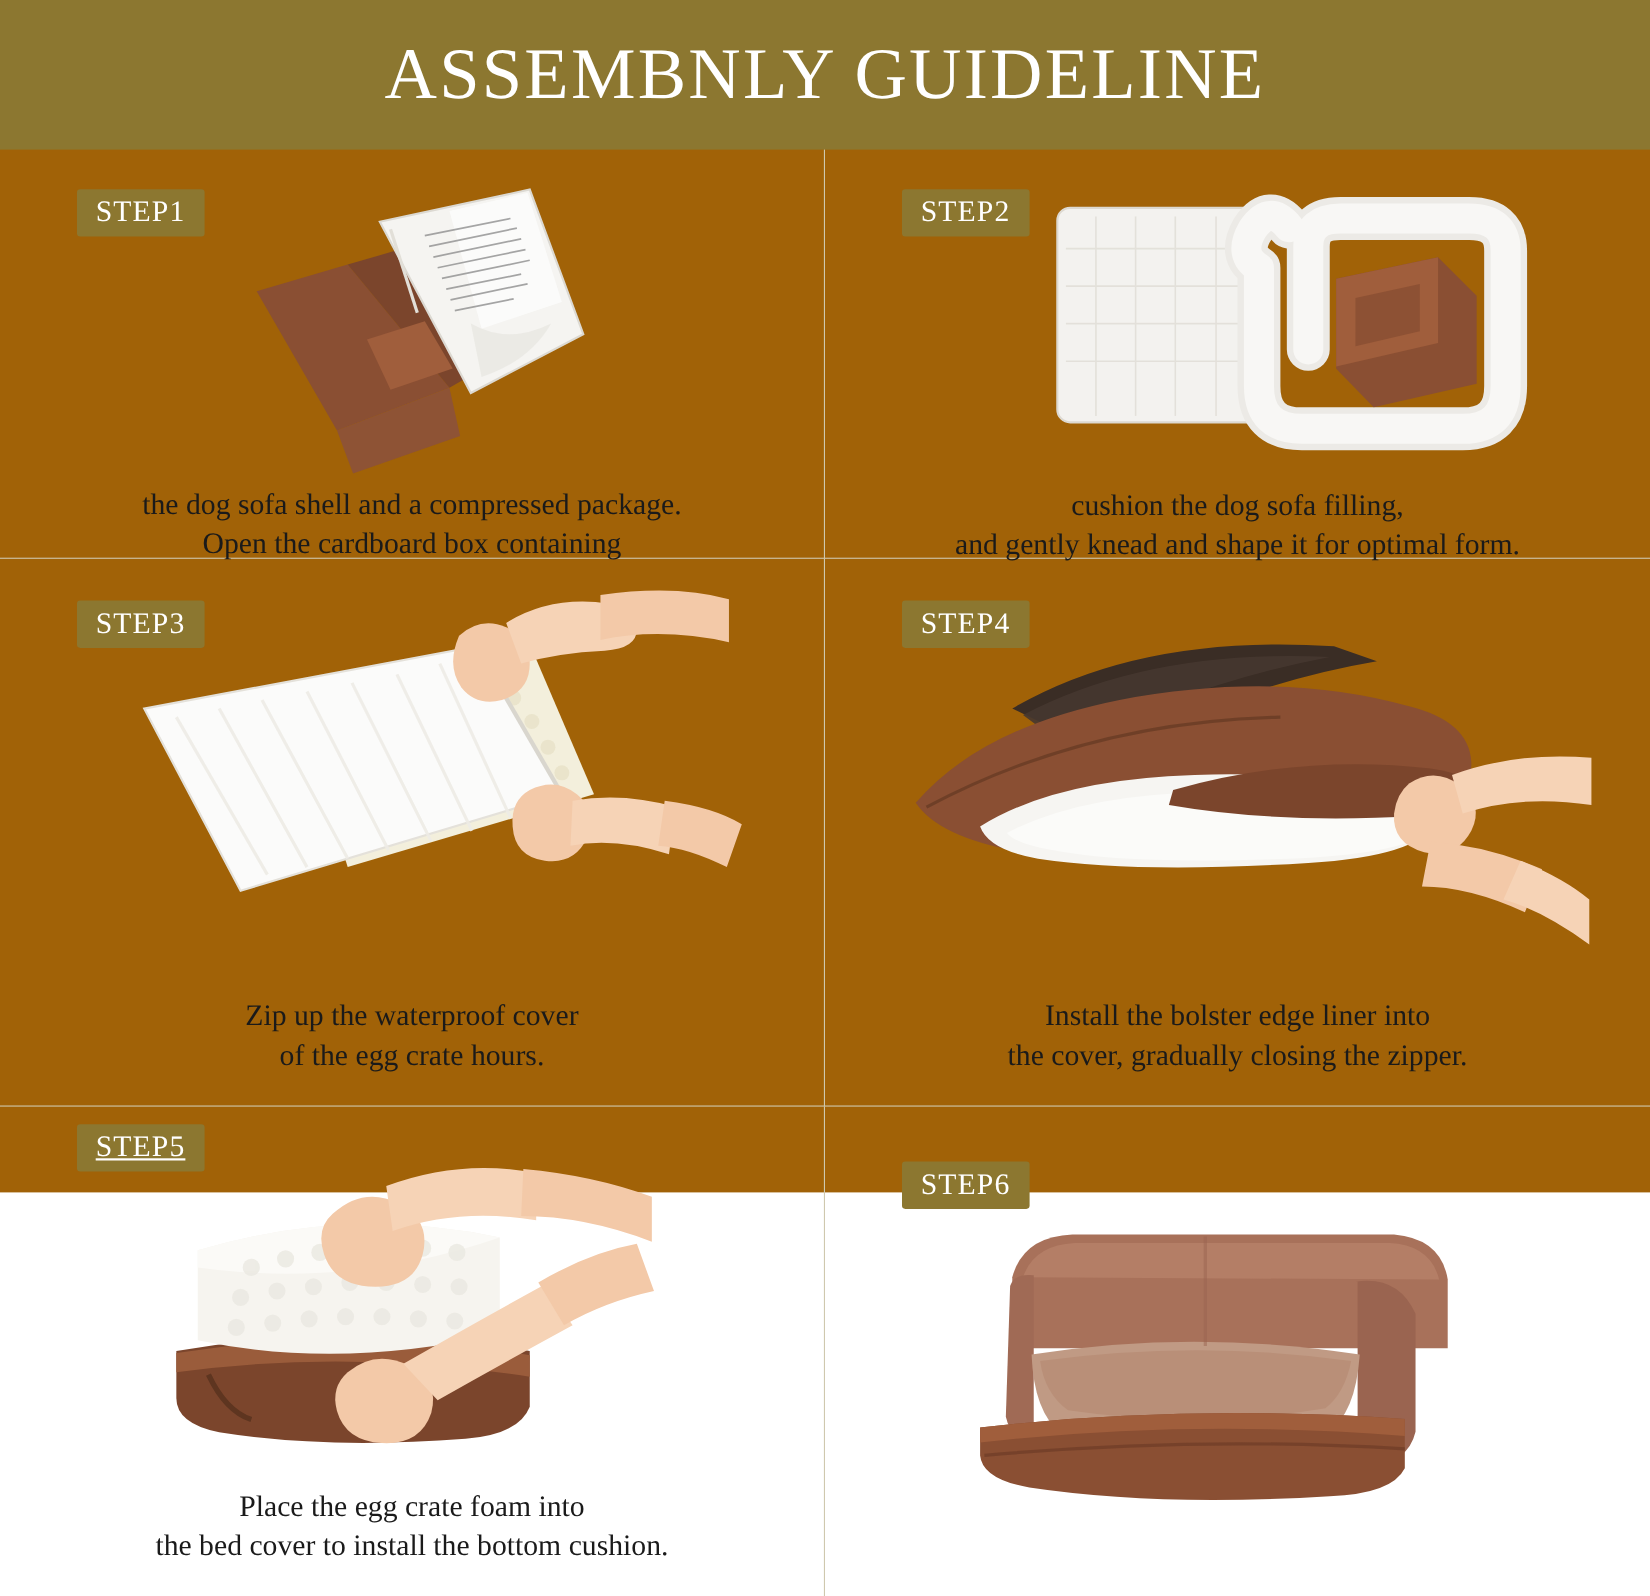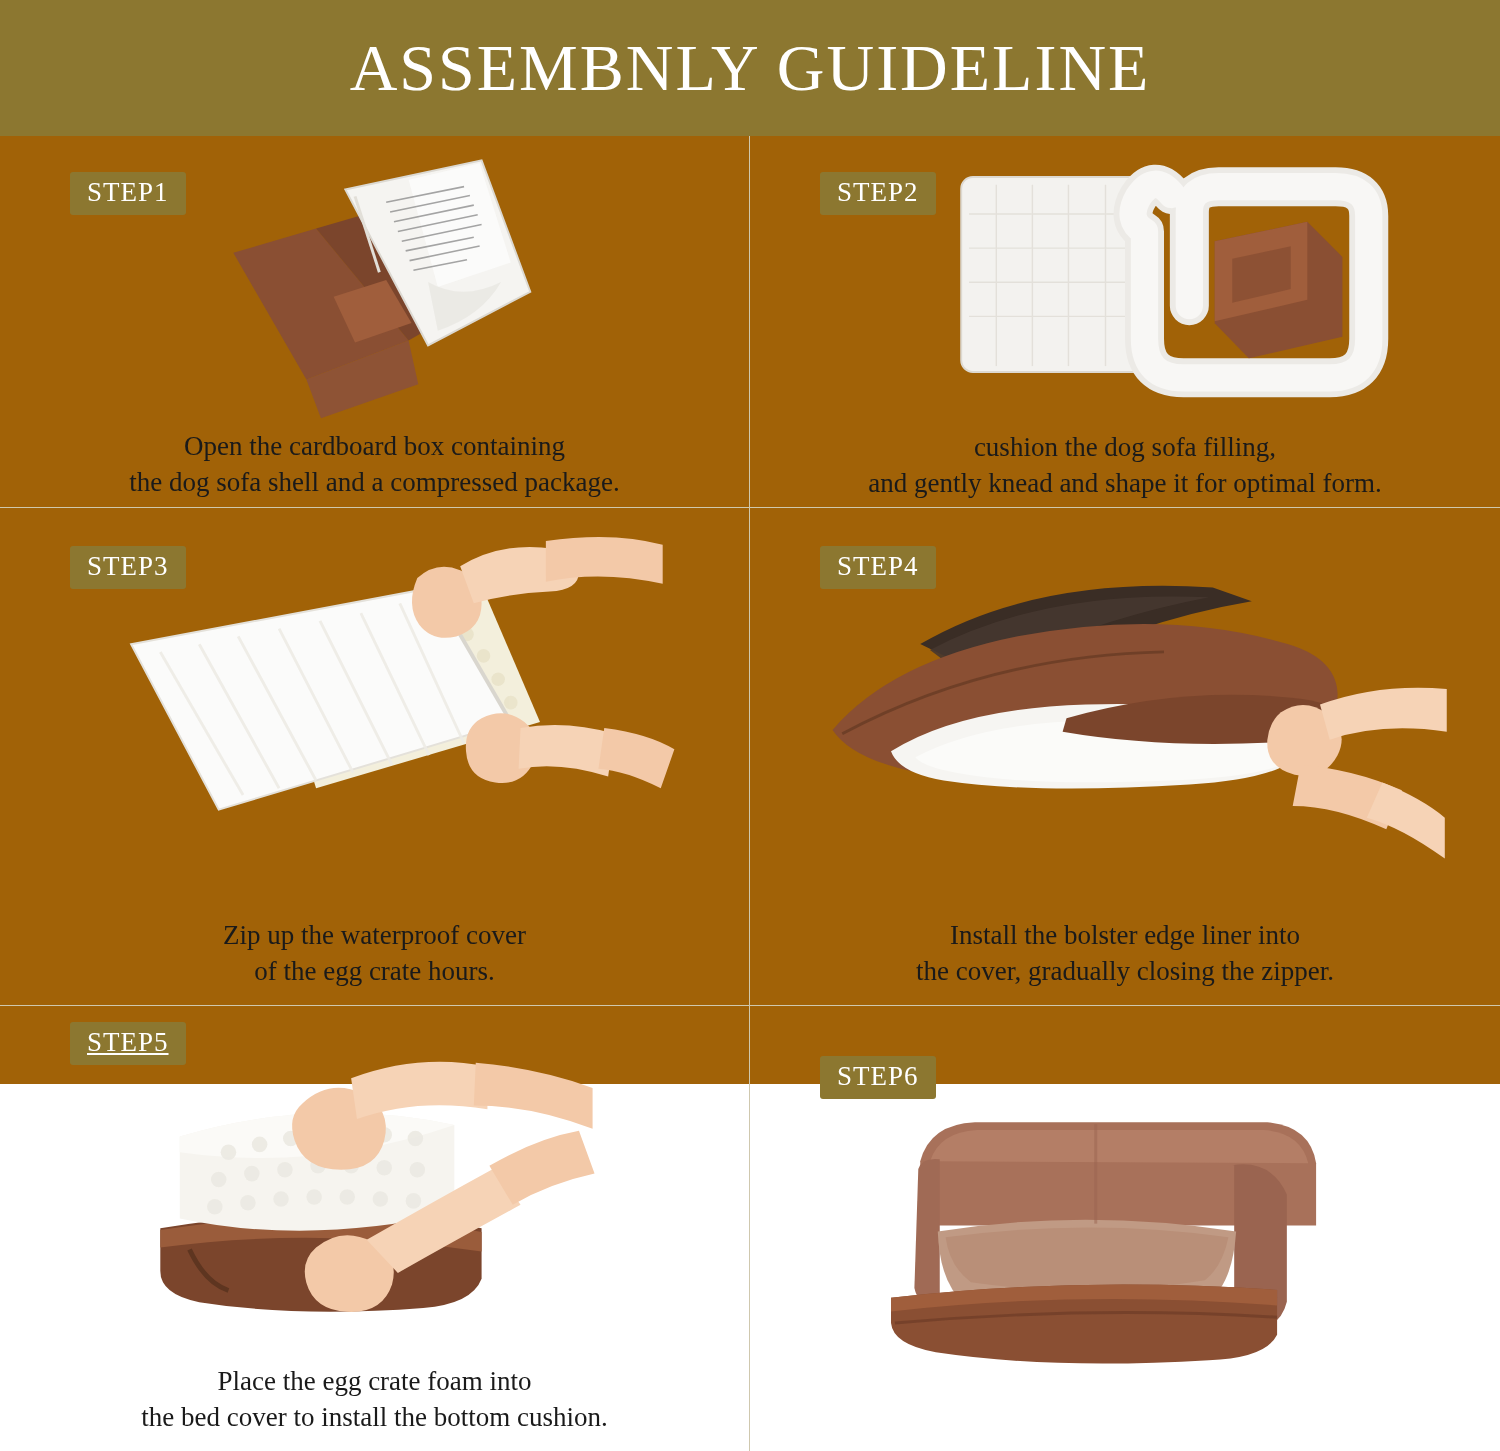--- a/index.html
+++ b/index.html
@@ -40,21 +40,21 @@
   
   .grid {
     display: grid;
     grid-template-columns: 1fr 1fr;
     grid-template-rows: 372px 498px 445px;
     width: 1500px;
   }
   .cell {
     position: relative;
     box-sizing: border-box;
-    padding: 0 24px;
+    padding: 12px 24px;
     display: flex;
     flex-direction: column;
   }
   .cell.left {
     border-right: 1px solid #cfc8ae;
   }
   .row-sep {
     border-bottom: 1px solid #cfc8ae;
   }
   .badge {
@@ -124,22 +124,22 @@
               <line x1="396" y1="128" x2="468" y2="113"></line>
               <line x1="400" y1="138" x2="455" y2="127"></line>
             </g>
 
             <path d="M415,150 Q450,170 490,150 Q470,185 425,200 Z" fill="#e9e7e2" opacity="0.8"></path>
             <path d="M340,62 L365,140" stroke="#e2dfd8" stroke-width="3" fill="none"></path>
           </g>
         </svg>
       </div>
       <div class="caption">
+        <div>the dog sofa shell and a compressed package.</div>
         <div>Open the cardboard box containing</div>
-        <div>the dog sofa shell and a compressed package.</div>
       </div>
     </div>
 
     <div class="cell row-sep">
       <div class="badge" style="top:36px;">STEP2</div>
       <div class="art">
         <svg viewBox="0 0 720 300" preserveAspectRatio="xMidYMid meet">
 
           <g>
             <rect x="192" y="42" width="190" height="200" rx="12" fill="#f3f2ef" stroke="#ddd9d1" stroke-width="2"></rect>

